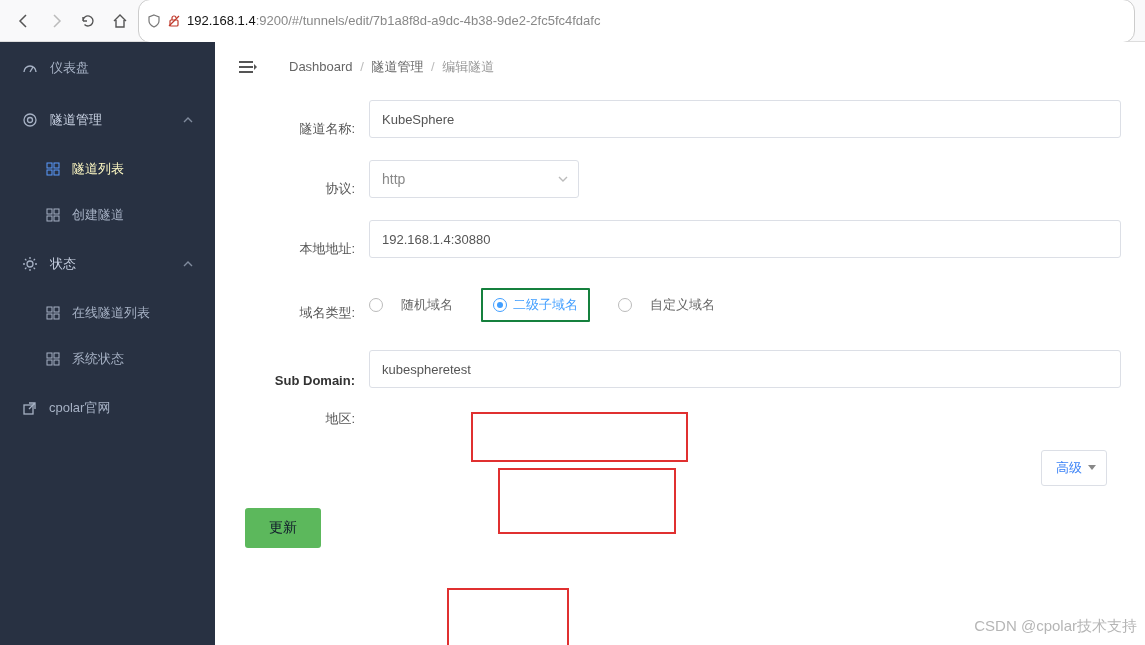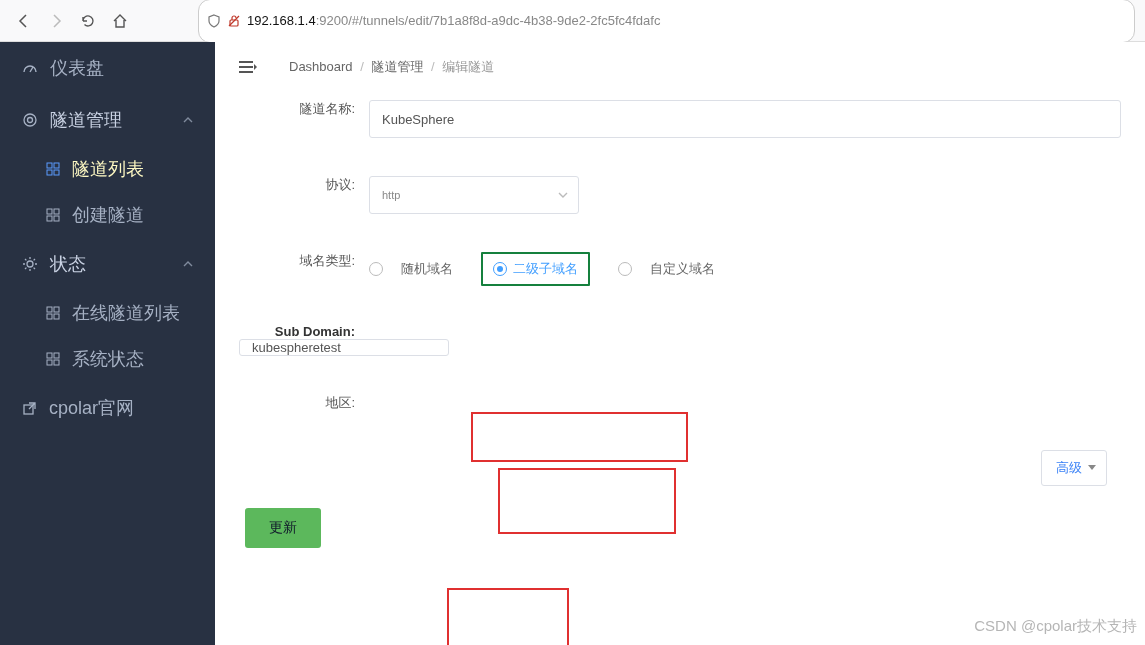--- a/index.html
+++ b/index.html
@@ -2,51 +2,51 @@
 <html><head>
 <meta charset="utf-8">
 <style>
 * { box-sizing: border-box; margin: 0; padding: 0; }
 body { font-family: "Microsoft YaHei", Arial, sans-serif; font-size: 13px; color: #333; background: #fff; width: 1145px; height: 645px; overflow: hidden; }
 
 
 .browser-bar { height: 42px; display: flex; align-items: center; padding: 0 10px; border-bottom: 1px solid #ddd; background: #f9f9fa; gap: 4px; }
 .nav-btn { width: 28px; height: 28px; display: flex; align-items: center; justify-content: center; color: #5a5a5a; border-radius: 4px; cursor: pointer; }
 .nav-btn.disabled { color: #b0b0b0; }
-.url-bar { flex: 1; height: 44px; border: 1px solid #ccc; border-radius: 12px; margin-left: 60px; display: flex; align-items: center; padding: 0 8px; gap: 6px; background: #fff; }
+.url-bar { flex: 1; height: 44px; border: 1px solid #ccc; border-radius: 12px; display: flex; align-items: center; padding: 0 8px; gap: 6px; background: #fff; }
 .url-text { flex: 1; color: #888; font-size: 13px; }
 .url-text .host { color: #111; font-weight: 500; }
 .shield-icon, .lock-icon { display: inline-flex; }
 
 
 .app { display: flex; height: calc(645px - 42px); }
 .sidebar { width: 215px; background: #283142; color: #a6b1c4; display: flex; flex-direction: column; }
-.side-item { height: 52px; display: flex; align-items: center; padding: 0 22px; gap: 12px; cursor: pointer; font-size: 18px; }
+.side-item { height: 52px; display: flex; align-items: center; padding: 0 22px; gap: 12px; cursor: pointer; font-size: 13px; }
 .side-item.group { color: #c9d2e3; justify-content: space-between; }
 .side-item.sub { padding-left: 46px; height: 46px; }
 .side-item.sub.active { color: #fef9c3; }
 .side-item.sub.active .grid-icon rect { stroke: #5a9cff; }
 .side-left { display: flex; align-items: center; gap: 12px; }
 .side-chevron { opacity: 0.7; }
 
 
 .content { flex: 1; background: #fff; padding: 16px 24px 0 24px; position: relative; }
 .content-header { display: flex; align-items: center; gap: 32px; color: #888; font-size: 13px; margin-bottom: 24px; }
 .toggle-menu { color: #555; cursor: pointer; }
 .crumb-sep { color: #bbb; margin: 0 4px; }
 .crumb.active { color: #999; }
 .crumb.link { color: #666; }
 
 
-.form-row { display: flex; align-items: flex-start; margin-bottom: 38px; }
+.form-row { display: flex; align-items: flex-end; margin-bottom: 22px; }
 .form-label { width: 130px; text-align: right; padding-right: 14px; color: #555; font-size: 13px; }
 .form-label.bold { font-weight: 600; color: #333; }
 .text-input { height: 38px; border: 1px solid #dcdfe6; border-radius: 3px; padding: 0 12px; font-size: 13px; color: #555; min-width: 210px; }
 .text-input.wide { flex: 1; max-width: 820px; }
-.select-box { height: 38px; border: 1px solid #dcdfe6; border-radius: 3px; padding: 0 10px 0 12px; font-size: 11px; color: #888; width: 210px; display: flex; align-items: center; justify-content: space-between; cursor: pointer; }
+.select-box { height: 38px; border: 1px solid #dcdfe6; border-radius: 3px; padding: 0 10px 0 12px; font-size: 14px; color: #888; width: 210px; display: flex; align-items: center; justify-content: space-between; cursor: pointer; }
 
 .radio-group { display: flex; align-items: center; gap: 28px; }
 .radio-item { display: flex; align-items: center; gap: 18px; color: #666; cursor: pointer; }
 .radio-item.selected { color: #409eff; }
 .radio-outer { width: 14px; height: 14px; border: 1px solid #bbb; border-radius: 50%; display: flex; align-items: center; justify-content: center; }
 .radio-item.selected .radio-outer { border-color: #409eff; }
 .radio-inner { width: 6px; height: 6px; border-radius: 50%; background: #409eff; }
 
 .hl-box { position: absolute; border: 2px solid #e03030; pointer-events: none; }
 .hl1 { left: 256px; top: 370px; width: 217px; height: 50px; }
@@ -243,20 +243,24 @@
         <div class="select-box">
           <span>http</span>
           <span>
             <svg width="10" height="10" viewBox="0 0 10 10">
                 <path d="M1 3 L5 7 L9 3" fill="none" stroke="#bbb" stroke-width="1.4"></path>
               </svg>
           </span>
         </div>
       </div>
 
+      <div class="form-row">
+        <label class="form-label">本地地址:</label>
+        <input class="text-input wide" value="192.168.1.4:30880" style="">
+      </div>
 
       <div class="form-row" style="margin-top:30px;">
         <label class="form-label">域名类型:</label>
         <div class="radio-group">
           <label class="radio-item">
             <span class="radio-outer"></span>
             <span>随机域名</span>
           </label>
           <label class="radio-item selected hl-radio">
             <span class="radio-outer">
@@ -264,21 +268,21 @@
               </span>
             <span>二级子域名</span>
           </label>
           <label class="radio-item">
             <span class="radio-outer"></span>
             <span>自定义域名</span>
           </label>
         </div>
       </div>
 
-      <div class="form-row" style="margin-top:28px;flex-direction:column;">
+      <div class="form-row" style="margin-top:28px;">
         <label class="form-label bold">Sub Domain:</label>
         <input class="text-input wide" value="kubespheretest" style="">
       </div>
 
       <div class="form-row">
         <label class="form-label">地区:</label>
       </div>
 
       <div class="adv-row">
         <div class="adv-btn">

